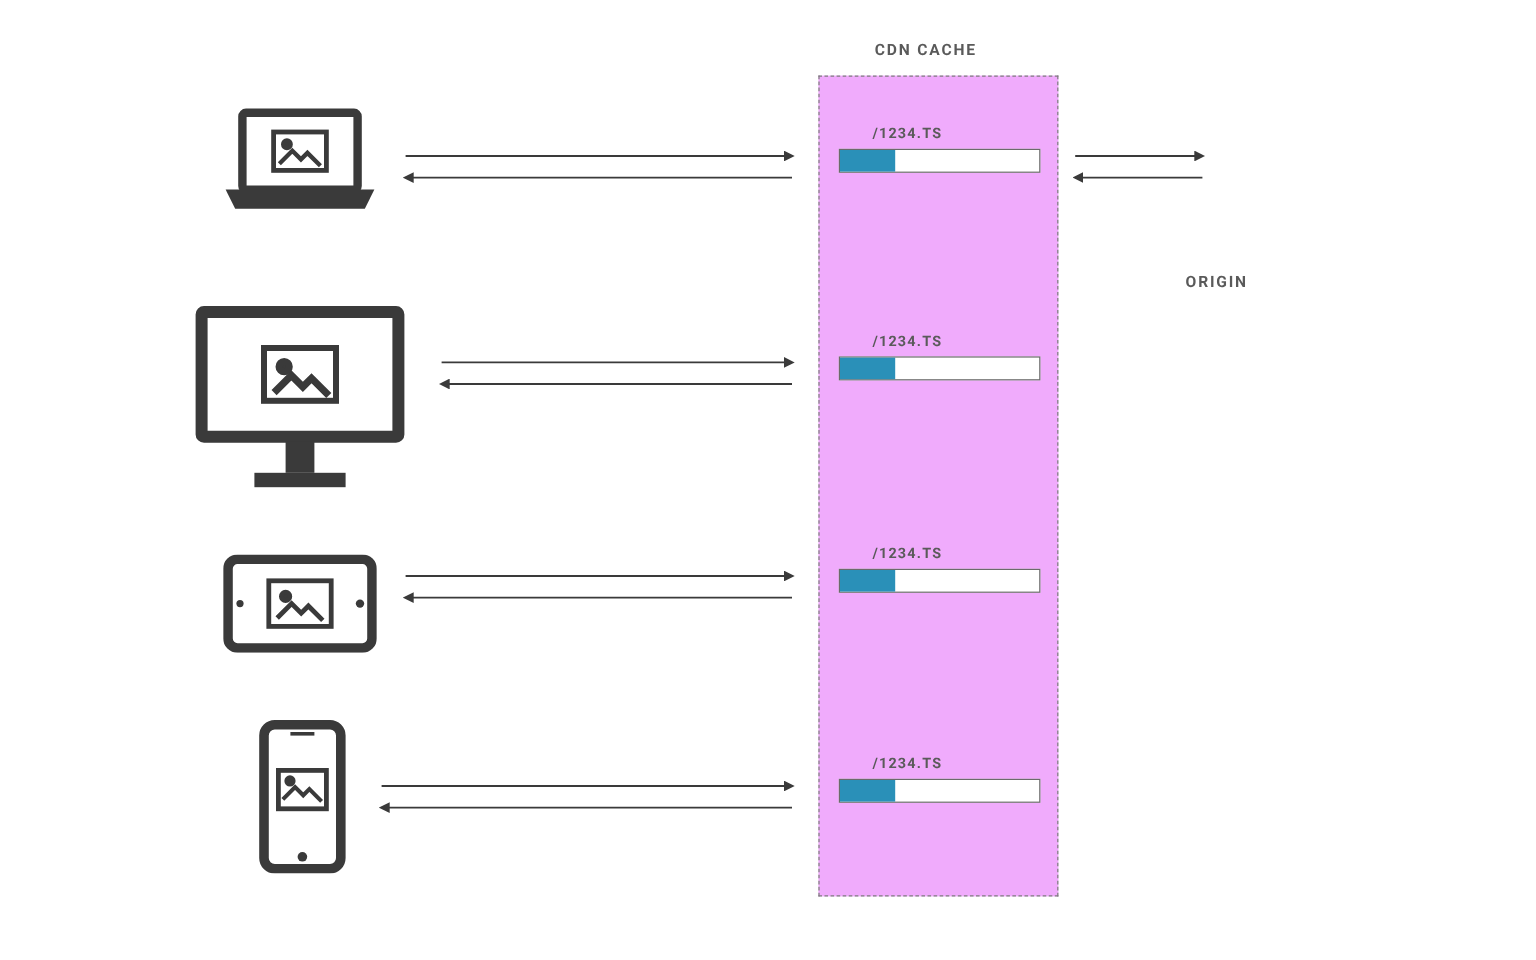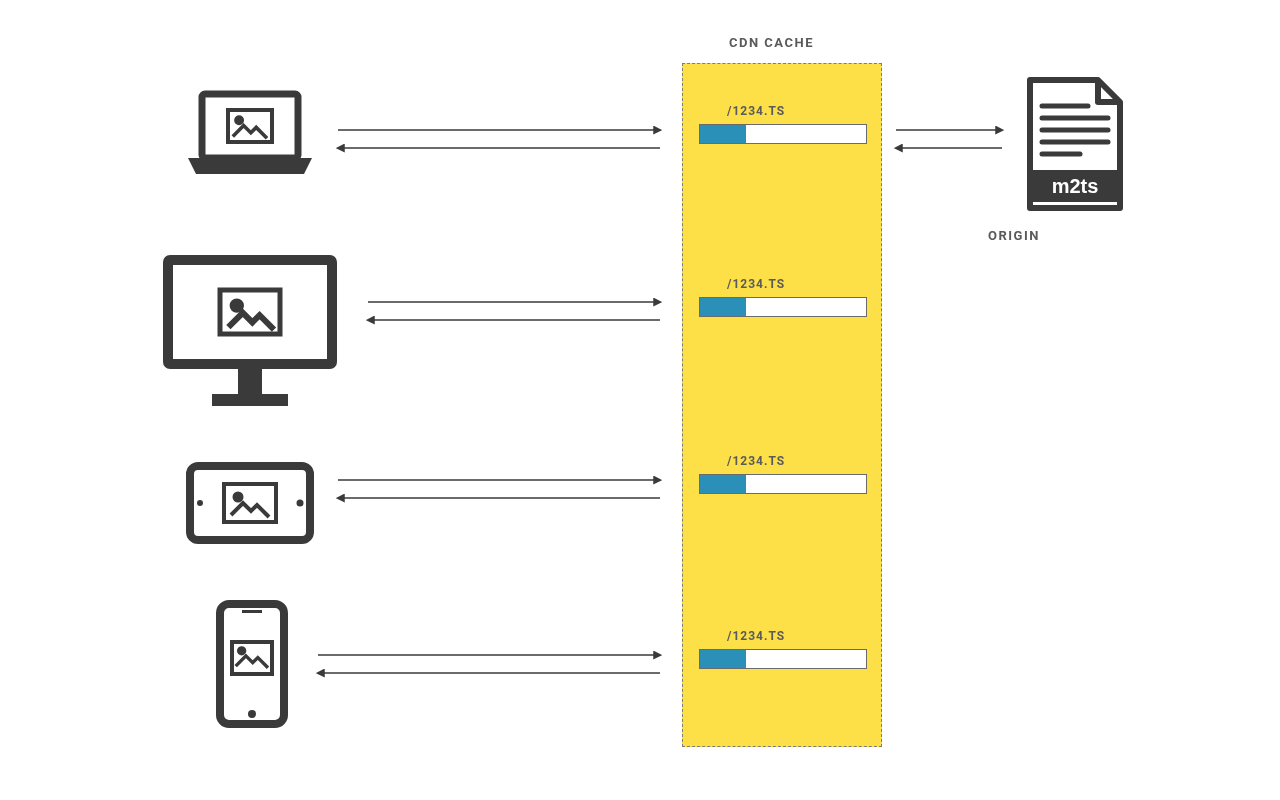--- a/index.html
+++ b/index.html
@@ -19,21 +19,21 @@
   .label {
     position: absolute;
     font-size: 13px;
     font-weight: 700;
     letter-spacing: 1.5px;
     color: #5a5a5a;
   }
   .cache-box {
     position: absolute;
     border: 1.5px dashed #7d7d7d;
-    background: #fde047;
+    background: #f0abfc;
   }
   .slot-label {
     position: absolute;
     font-size: 12px;
     font-weight: 700;
     letter-spacing: 1px;
     color: #5a5a5a;
   }
   .progress {
     position: absolute;
@@ -135,37 +135,20 @@
       <rect x="6" y="4" width="64" height="120" rx="9" fill="none" stroke="#3a3a3a" stroke-width="8"></rect>
       <rect x="28" y="10" width="20" height="3" fill="#3a3a3a"></rect>
       <circle cx="38" cy="114" r="4" fill="#3a3a3a"></circle>
       <g transform="translate(18,42)" stroke="#3a3a3a" stroke-width="4" fill="#3a3a3a">
         <rect x="0" y="0" width="40" height="32" fill="none"></rect>
         <use href="#sun-mtn" transform="translate(2,2) scale(0.85)"></use>
       </g>
     </svg>
   </div>
 
-  <div class="dev" style="left:1020px; top:74px;">
-    <svg width="110" height="140" viewBox="0 0 110 140">
-      <g fill="none" stroke="#3a3a3a" stroke-width="6" stroke-linejoin="round">
-        <path d="M10,6 L78,6 L100,28 L100,134 L10,134 Z"></path>
-        <path d="M78,6 L78,28 L100,28"></path>
-      </g>
-      <g stroke="#3a3a3a" stroke-width="5" stroke-linecap="round">
-        <line x1="22" y1="32" x2="68" y2="32"></line>
-        <line x1="22" y1="44" x2="88" y2="44"></line>
-        <line x1="22" y1="56" x2="88" y2="56"></line>
-        <line x1="22" y1="68" x2="88" y2="68"></line>
-        <line x1="22" y1="80" x2="60" y2="80"></line>
-      </g>
-      <rect x="10" y="96" width="90" height="32" fill="#3a3a3a"></rect>
-      <text x="55" y="119" text-anchor="middle" fill="#ffffff" font-family="Arial" font-size="20" font-weight="700">m2ts</text>
-    </svg>
-  </div>
   <div class="label" style="left:988px; top:228px;">ORIGIN</div>
 
   <svg style="position:absolute; left:330px; top:120px;" width="340" height="40">
     <line x1="8" y1="10" x2="330" y2="10" stroke="#3a3a3a" stroke-width="1.5" marker-end="url(#arrow)"></line>
     <line x1="330" y1="28" x2="8" y2="28" stroke="#3a3a3a" stroke-width="1.5" marker-end="url(#arrow)"></line>
   </svg>
 
   <svg style="position:absolute; left:890px; top:120px;" width="120" height="40">
     <line x1="6" y1="10" x2="112" y2="10" stroke="#3a3a3a" stroke-width="1.5" marker-end="url(#arrow)"></line>
     <line x1="112" y1="28" x2="6" y2="28" stroke="#3a3a3a" stroke-width="1.5" marker-end="url(#arrow)"></line>

